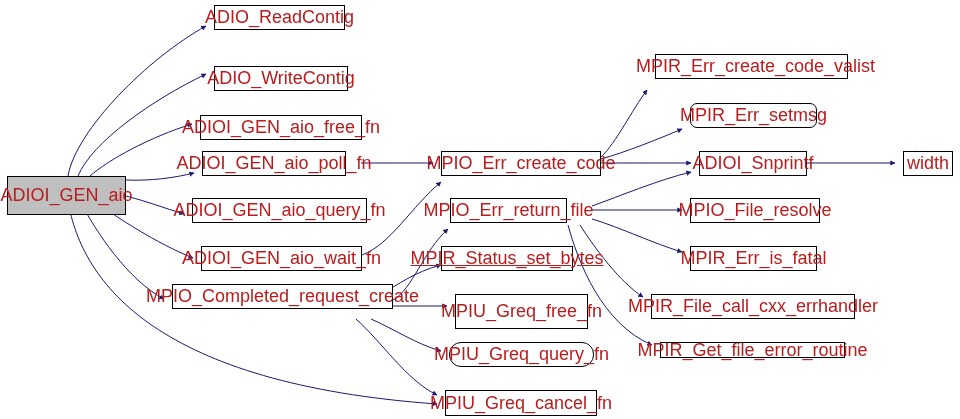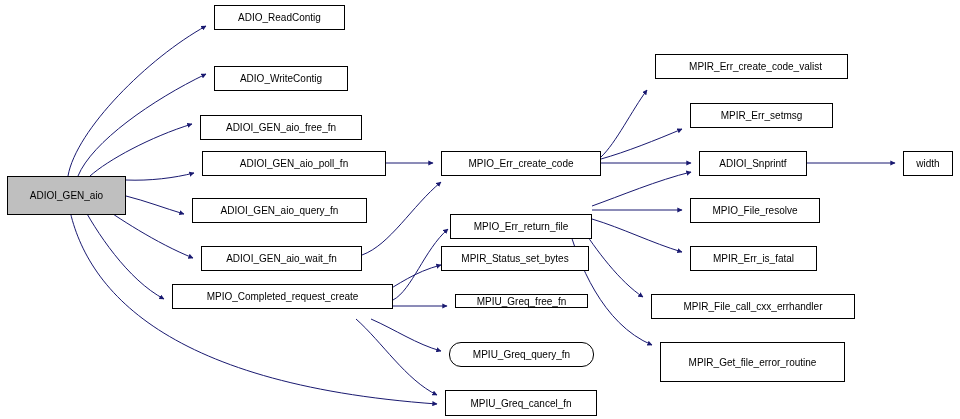--- a/index.html
+++ b/index.html
@@ -1,21 +1,21 @@
 <!DOCTYPE html>
 <html><head>
 <meta charset="utf-8">
 <style>
   html,body{margin:0;padding:0;background:#ffffff;}
   body{font-family:"Liberation Sans",sans-serif;}
   #graph{position:relative;width:960px;height:419px;background:#ffffff;overflow:hidden;}
   #graph svg{position:absolute;left:0;top:0;width:960px;height:419px;}
   .node{position:absolute;box-sizing:border-box;border:1px solid #000000;background:#ffffff;
         display:flex;align-items:center;justify-content:center;
-        font-size:10px;color:#000000;white-space:nowrap;letter-spacing:0px;}
+        font-size:18px;color:#b91c1c;white-space:nowrap;letter-spacing:0px;}
   .node.root{background:#bfbfbf;}
   .node-label{pointer-events:none;}
 </style>
 </head>
 <body>
 
 <div id="graph">
   <svg id="edge-layer" viewBox="0 0 960 419" xmlns="http://www.w3.org/2000/svg">
     <defs>
       <marker id="arrow" viewBox="0 0 10 10" refX="9" refY="5" markerWidth="5.2" markerHeight="5.2" orient="auto-start-reverse">
@@ -55,68 +55,68 @@
       </div>
       <div class="node" style="left: 214px; top: 5px; width: 131px; height: 25px;">
         <span class="node-label">ADIO_ReadContig</span>
       </div>
       <div class="node" style="left: 214px; top: 66px; width: 134px; height: 25px;">
         <span class="node-label">ADIO_WriteContig</span>
       </div>
       <div class="node" style="left: 200px; top: 103px; width: 162px; height: 25px; margin-top: 12px;">
         <span class="node-label">ADIOI_GEN_aio_free_fn</span>
       </div>
-      <div class="node" style="left: 202px; top: 151px; width: 184px; height: 25px;">
+      <div class="node" style="left: 202px; top: 151px; width: 144px; height: 25px;">
         <span class="node-label">ADIOI_GEN_aio_poll_fn</span>
       </div>
       <div class="node" style="left: 192px; top: 198px; width: 175px; height: 25px;">
         <span class="node-label">ADIOI_GEN_aio_query_fn</span>
       </div>
       <div class="node" style="left: 201px; top: 246px; width: 161px; height: 25px;">
         <span class="node-label">ADIOI_GEN_aio_wait_fn</span>
       </div>
       <div class="node" style="left: 172px; top: 284px; width: 221px; height: 25px;">
         <span class="node-label">MPIO_Completed_request_create</span>
       </div>
       <div class="node" style="left: 441px; top: 151px; width: 160px; height: 25px;">
         <span class="node-label">MPIO_Err_create_code</span>
       </div>
-      <div class="node" style="left: 450px; top: 198px; width: 142px; height: 25px; margin-top: 16px;">
+      <div class="node" style="left: 450px; top: 198px; width: 117px; height: 25px;">
         <span class="node-label">MPIO_Err_return_file</span>
       </div>
-      <div class="node" style="left: 441px; top: 246px; width: 148px; height: 25px;">
+      <div class="node" style="left: 441px; top: 246px; width: 132px; height: 25px; text-decoration: underline;">
         <span class="node-label">MPIR_Status_set_bytes</span>
       </div>
-      <div class="node" style="left: 455px; top: 294px; width: 133px; height: 14px;">
+      <div class="node" style="left: 455px; top: 294px; width: 133px; height: 35px;">
         <span class="node-label">MPIU_Greq_free_fn</span>
       </div>
       <div class="node" style="left: 449px; top: 342px; width: 145px; height: 25px; border-radius: 12px;">
         <span class="node-label">MPIU_Greq_query_fn</span>
       </div>
       <div class="node" style="left: 445px; top: 390px; width: 152px; height: 26px;">
         <span class="node-label">MPIU_Greq_cancel_fn</span>
       </div>
       <div class="node" style="left: 655px; top: 54px; width: 193px; height: 25px; padding-left: 8px;">
         <span class="node-label">MPIR_Err_create_code_valist</span>
       </div>
-      <div class="node" style="left: 690px; top: 103px; width: 143px; height: 25px;">
+      <div class="node" style="left: 690px; top: 103px; width: 127px; height: 25px; border-radius: 7px;">
         <span class="node-label">MPIR_Err_setmsg</span>
       </div>
       <div class="node" style="left: 699px; top: 151px; width: 108px; height: 25px;">
         <span class="node-label">ADIOI_Snprintf</span>
       </div>
       <div class="node" style="left: 903px; top: 151px; width: 50px; height: 25px;">
         <span class="node-label">width</span>
       </div>
       <div class="node" style="left: 690px; top: 198px; width: 130px; height: 25px;">
         <span class="node-label">MPIO_File_resolve</span>
       </div>
       <div class="node" style="left: 690px; top: 246px; width: 127px; height: 25px;">
         <span class="node-label">MPIR_Err_is_fatal</span>
       </div>
       <div class="node" style="left: 651px; top: 294px; width: 204px; height: 25px;">
         <span class="node-label">MPIR_File_call_cxx_errhandler</span>
       </div>
-      <div class="node" style="left: 660px; top: 342px; width: 185px; height: 40px;">
+      <div class="node" style="left: 660px; top: 342px; width: 185px; height: 16px;">
         <span class="node-label">MPIR_Get_file_error_routine</span>
       </div>
     </div>
 </div>
 
 </body></html>

